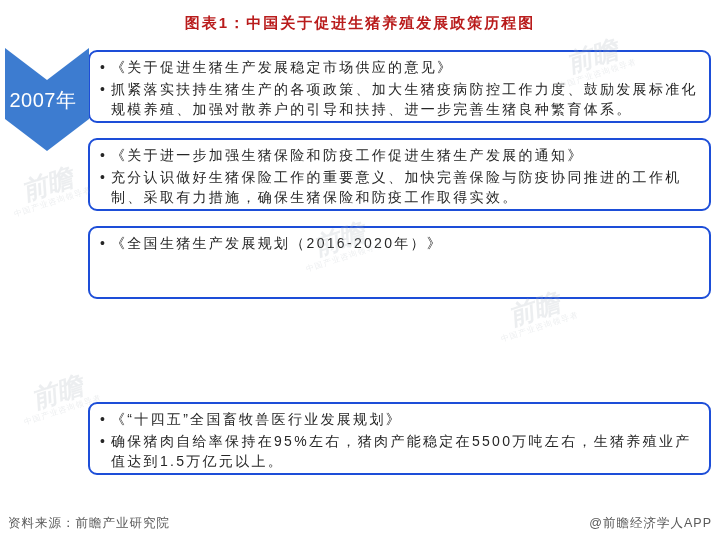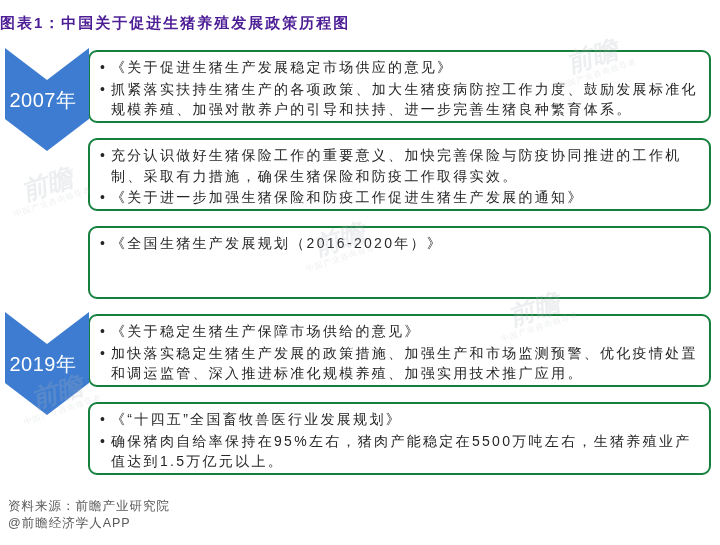--- a/index.html
+++ b/index.html
@@ -9,25 +9,25 @@
   }
   .page{
     position:relative;
     width:720px;height:545px;
     background:#ffffff;
     overflow:hidden;
   }
   .chart-title{
     position:absolute;
     top:14px;left:0;right:0;
-    text-align:left;
+    text-align:center;
     font-size:15px;
     font-weight:bold;
     letter-spacing:2px;
-    color:#4c1d95;
+    color:#b91c1c;
   }
   .rows{
     position:absolute;
     top:50px;left:5px;right:9px;
   }
   .row{
     position:relative;
     height:73px;
     margin-bottom:15px;
     padding-left:83px;
@@ -48,21 +48,21 @@
     font-size:20px;
     letter-spacing:0.5px;
     padding-top:2px;
     box-sizing:border-box;
   }
   .policy-box{
     position:relative;
     height:100%;
     box-sizing:border-box;
     background:#ffffff;
-    border:2px solid #15803d;
+    border:2px solid #1d4ed8;
     border-radius:9px;
     padding:4px 8px 4px 9px;
     overflow:hidden;
     z-index:1;
   }
   .bullet{
     position:relative;
     font-size:14px;
     line-height:20.5px;
     letter-spacing:2.3px;
@@ -77,21 +77,20 @@
     letter-spacing:0;
   }
   .footer{
     position:absolute;
     left:8px;right:8px;bottom:13px;
     display:flex;
     justify-content:space-between;
     font-size:12.5px;
     color:#595959;
     letter-spacing:1px;
-    flex-direction:column;
   }
   .watermark{
     position:absolute;
     transform:rotate(-18deg);
     color:#aeb6bd;
     opacity:0.22;
     z-index:3;
     pointer-events:none;
     text-align:center;
     line-height:1.1;
@@ -116,42 +115,32 @@
         <div class="year-label">2007年</div>
       </div>
       <div class="policy-box">
         <div class="bullet">《关于促进生猪生产发展稳定市场供应的意见》</div>
         <div class="bullet">抓紧落实扶持生猪生产的各项政策、加大生猪疫病防控工作力度、鼓励发展标准化规模养殖、加强对散养户的引导和扶持、进一步完善生猪良种繁育体系。</div>
       </div>
     </div>
 
     <div class="row">
       <div class="policy-box">
+        <div class="bullet">《关于进一步加强生猪保险和防疫工作促进生猪生产发展的通知》</div>
         <div class="bullet">充分认识做好生猪保险工作的重要意义、加快完善保险与防疫协同推进的工作机制、采取有力措施，确保生猪保险和防疫工作取得实效。</div>
-        <div class="bullet">《关于进一步加强生猪保险和防疫工作促进生猪生产发展的通知》</div>
       </div>
     </div>
 
     <div class="row">
       <div class="policy-box">
         <div class="bullet">《全国生猪生产发展规划（2016-2020年）》</div>
       </div>
     </div>
 
     <div class="row">
-      <div class="chevron-wrap">
-        <svg viewBox="0 0 84 103" preserveAspectRatio="none">
-          <polygon points="0,0 42,32 84,0 84,71 42,103 0,71" fill="#3d7cd0"></polygon>
-        </svg>
-        <div class="year-label">2019年</div>
-      </div>
-      <div class="policy-box">
-        <div class="bullet">《关于稳定生猪生产保障市场供给的意见》</div>
-        <div class="bullet">加快落实稳定生猪生产发展的政策措施、加强生产和市场监测预警、优化疫情处置和调运监管、深入推进标准化规模养殖、加强实用技术推广应用。</div>
-      </div>
     </div>
 
     <div class="row">
       <div class="policy-box">
         <div class="bullet">《“十四五”全国畜牧兽医行业发展规划》</div>
         <div class="bullet">确保猪肉自给率保持在95%左右，猪肉产能稳定在5500万吨左右，生猪养殖业产值达到1.5万亿元以上。</div>
       </div>
     </div>
 
   </div>

